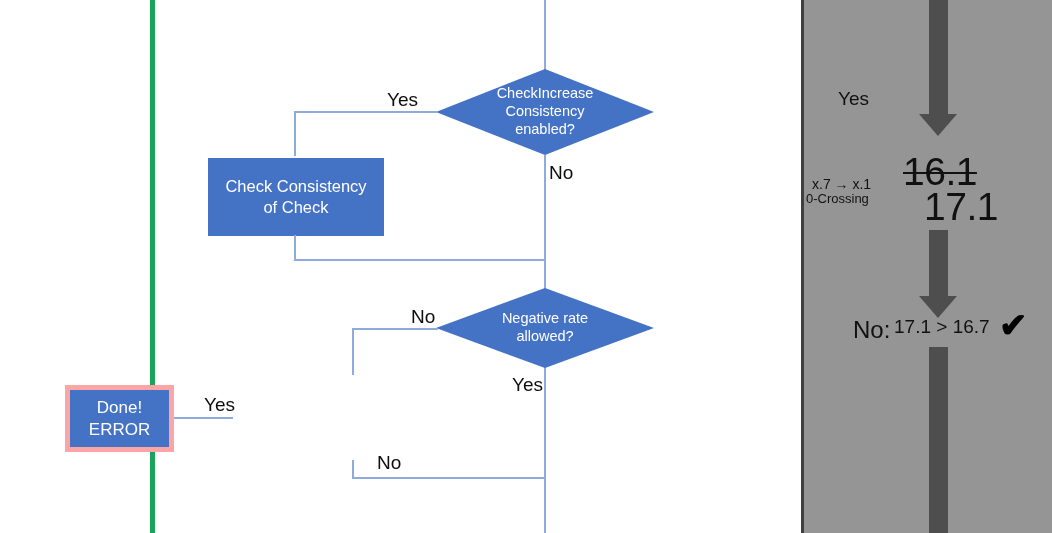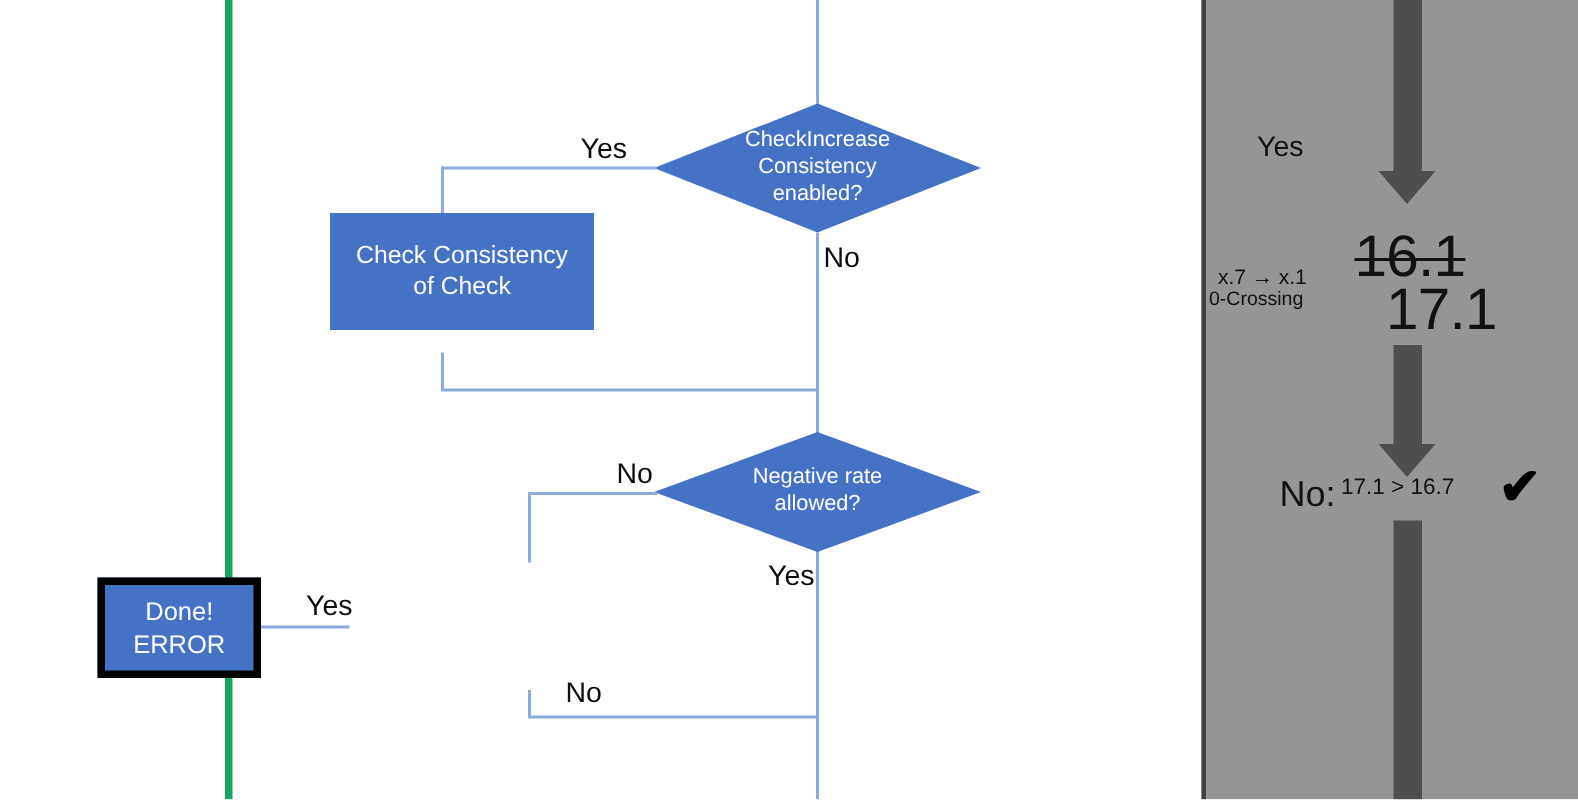--- a/index.html
+++ b/index.html
@@ -30,21 +30,21 @@
     color:#ffffff;
     line-height:1.22;
   }
   
   .proc{
     position:absolute;
     background:#4472c4;
     display:flex;align-items:center;justify-content:center;
     text-align:center;color:#ffffff;line-height:1.25;
   }
-  .proc.bordered{border:5px solid #000000;box-sizing:border-box;}
+  .proc.bordered{border:5px solid #fca5a5;box-sizing:border-box;}
   
   .lbl{
     position:absolute;color:#0d0d0d;
     font-size:19px;white-space:nowrap;
   }
   
   .panel{
     position:absolute;
     left:801px;top:0;width:251px;height:533px;
     background:#959595;
@@ -88,21 +88,21 @@
       <div>enabled?</div>
     </div>
   </div>
 
   <div class="conn h" style="left:294px;top:111px;width:144px;"></div>
   <div class="conn v" style="left:294px;top:111px;height:45px;"></div>
   <div class="lbl" style="left:387px;top:89px;">Yes</div>
 
   <div class="lbl" style="left:549px;top:162px;">No</div>
 
-  <div class="proc" style="left:208px;top:142px;width:176px;height:78px;font-size:16.5px;margin-left:12px;">
+  <div class="proc" style="left:208px;top:158px;width:176px;height:78px;font-size:16.5px;">
     <div>
       <div>Check Consistency</div>
       <div>of Check</div>
     </div>
   </div>
 
   <div class="conn v" style="left:294px;top:235px;height:25px;"></div>
   <div class="conn h" style="left:294px;top:259px;width:251px;"></div>
 
   <div class="diamond" style="left:436px;top:288px;width:218px;height:80px;font-size:14.5px;">
@@ -143,19 +143,19 @@
     <div class="ptxt" style="left:8px;top:176px;font-size:14px;">x.7 → x.1</div>
     <div class="ptxt" style="left:2px;top:191px;font-size:13px;">0-Crossing</div>
 
     <div class="big-num struck" style="left:99px;top:150px;">16.1</div>
     <div class="big-num" style="left:99px;top:185px;margin-left:21px;">17.1</div>
 
     <div class="shaft" style="left:125px;top:230px;height:68px;"></div>
     <div class="arrowhead" style="left:115px;top:296px;"></div>
 
     <div class="ptxt" style="left:49px;top:316px;font-size:24px;">No:</div>
-    <div class="ptxt" style="left:90px;top:316px;font-size:15px;">17.1 &gt; 16.7</div>
+    <div class="ptxt" style="left:90px;top:316px;font-size:19px;">17.1 &gt; 16.7</div>
     <div class="checkmark" style="left:195px;top:308px;">✔</div>
 
     <div class="shaft" style="left:125px;top:347px;height:186px;"></div>
   </div>
 
 </div>
 
 </body></html>

